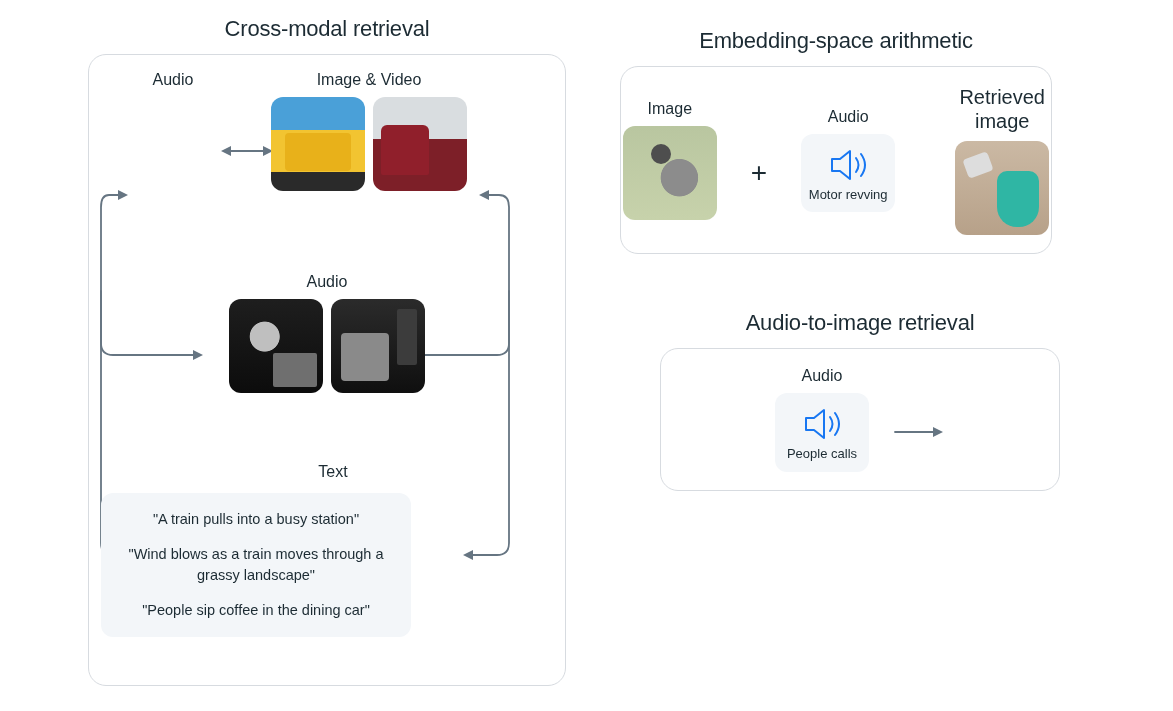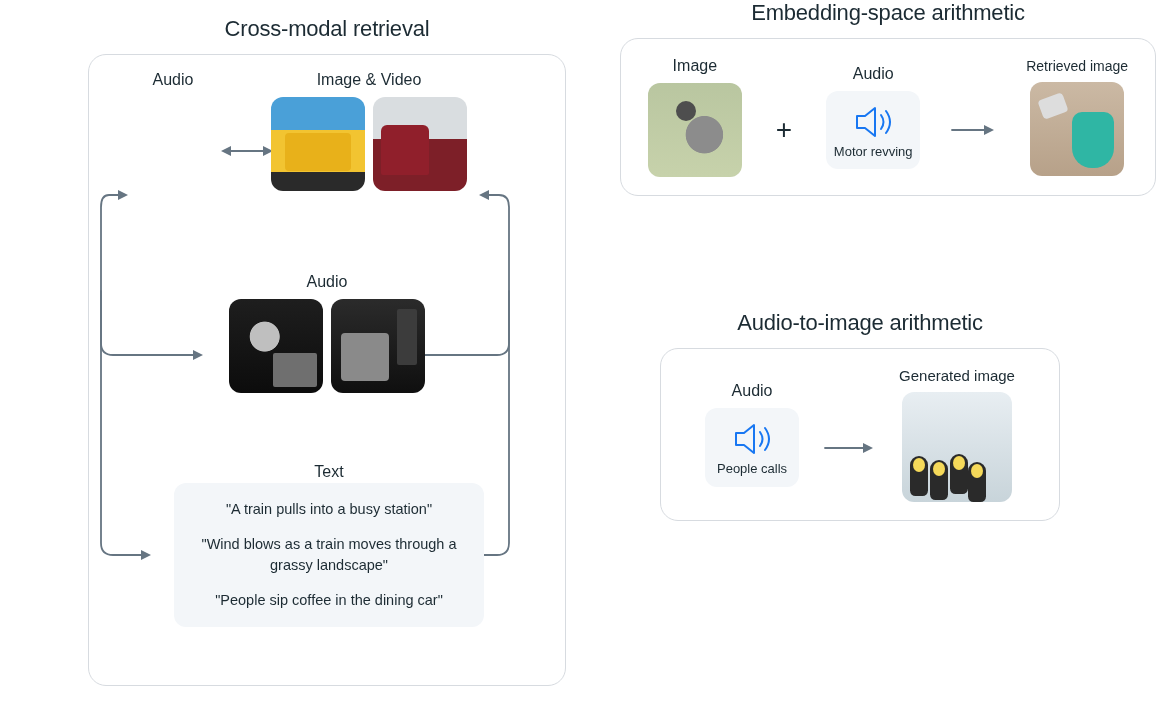--- a/index.html
+++ b/index.html
@@ -97,29 +97,29 @@
 
   #left-depth {
     position: absolute;
     left: 0; right:0; top: 218px;
     display:flex; flex-direction:column; align-items:center; gap:8px;
   }
   #left-depth .row { gap: 8px; }
 
   #left-text {
     position: absolute;
-    left:4px; right:0; top: 408px;
-    display:flex; flex-direction:column; align-items:center; gap:2px;
+    left:12px; right:0; top: 408px;
+    display:flex; flex-direction:column; gap:12px;
   }
 
   
   #right-group1 {
     position: absolute;
-    left: 620px; top: 0;
-    width: 536px;
+    left: 620px; top: 28px;
+    width: 432px;
   }
   #panel-arith .arith-row {
     display:flex; align-items:center; justify-content:center; gap:30px;
   }
   .col-center { display:flex; flex-direction:column; align-items:center; gap:8px; }
 
   #right-group2 {
     position: absolute;
     left: 660px; top: 310px;
     width: 400px;
@@ -237,45 +237,41 @@
             <path d="M35 6 Q43 17 35 28" fill="none" stroke="#1877f2" stroke-width="2" stroke-linecap="round"></path>
           </svg>
           <div class="small-label">Motor revving</div>
         </div>
       </div>
       <svg width="46" height="24" style="margin-top:26px">
         <line class="stroke" x1="2" y1="12" x2="36" y2="12"></line>
         <polygon class="arrowhead" points="44,12 34,7 34,17"></polygon>
       </svg>
       <div class="col-center">
-        <div class="label" style="font-size:14px;line-height:1.2">Retrieved image</div>
+        <div class="label" style="font-size:20px;line-height:1.2">Retrieved image</div>
         <div class="img-tile scooter"></div>
       </div>
     </div>
   </div>
 </div>
 
 <div id="right-group2">
-  <div class="panel-title">Audio-to-image arithmetic</div>
+  <div class="panel-title">Audio-to-image retrieval</div>
   <div id="panel-a2i" class="panel">
     <div class="gen-row">
       <div class="col-center">
         <div class="label">Audio</div>
         <div class="audio-tile">
           <svg class="audio-icon" viewBox="0 0 44 34">
             <path d="M6 11 H14 L24 3 V31 L14 23 H6 Z" fill="none" stroke="#1877f2" stroke-width="2" stroke-linejoin="round"></path>
             <path d="M30 10 Q35 17 30 24" fill="none" stroke="#1877f2" stroke-width="2" stroke-linecap="round"></path>
             <path d="M35 6 Q43 17 35 28" fill="none" stroke="#1877f2" stroke-width="2" stroke-linecap="round"></path>
           </svg>
           <div class="small-label">People calls</div>
         </div>
       </div>
       <svg width="52" height="24" style="margin-top:26px">
         <line class="stroke" x1="2" y1="12" x2="42" y2="12"></line>
         <polygon class="arrowhead" points="50,12 40,7 40,17"></polygon>
       </svg>
-      <div class="col-center">
-        <div class="label" style="font-size:15px">Generated image</div>
-        <div class="gen-img penguins"></div>
-      </div>
     </div>
   </div>
 </div>
 
 </body></html>

